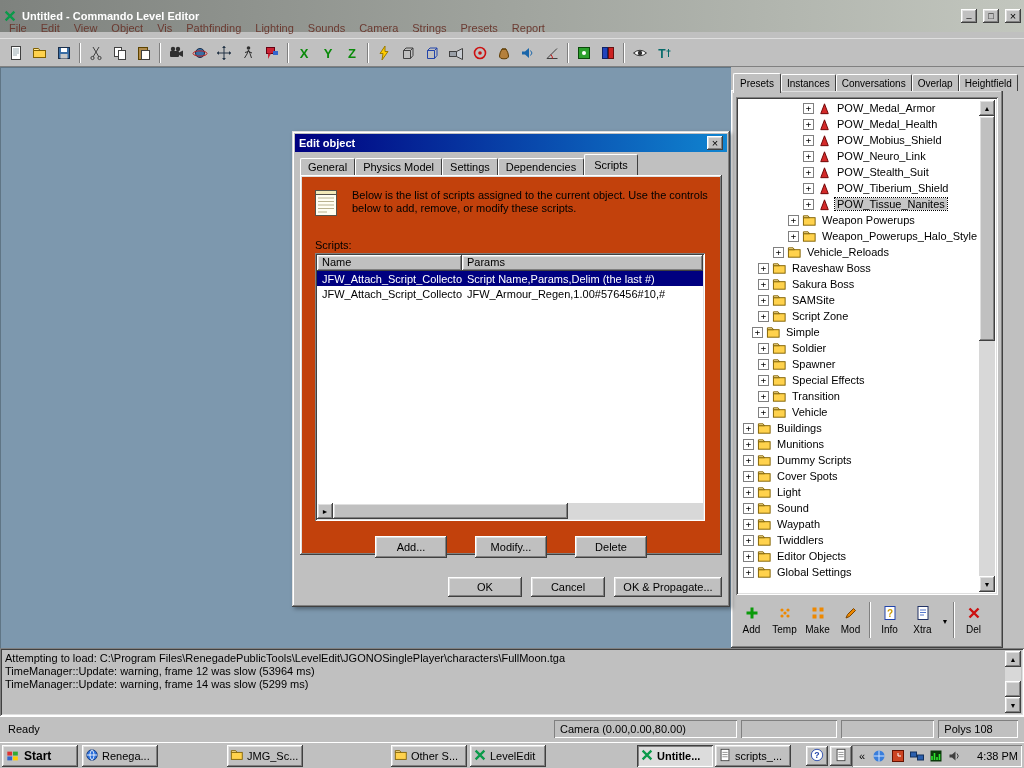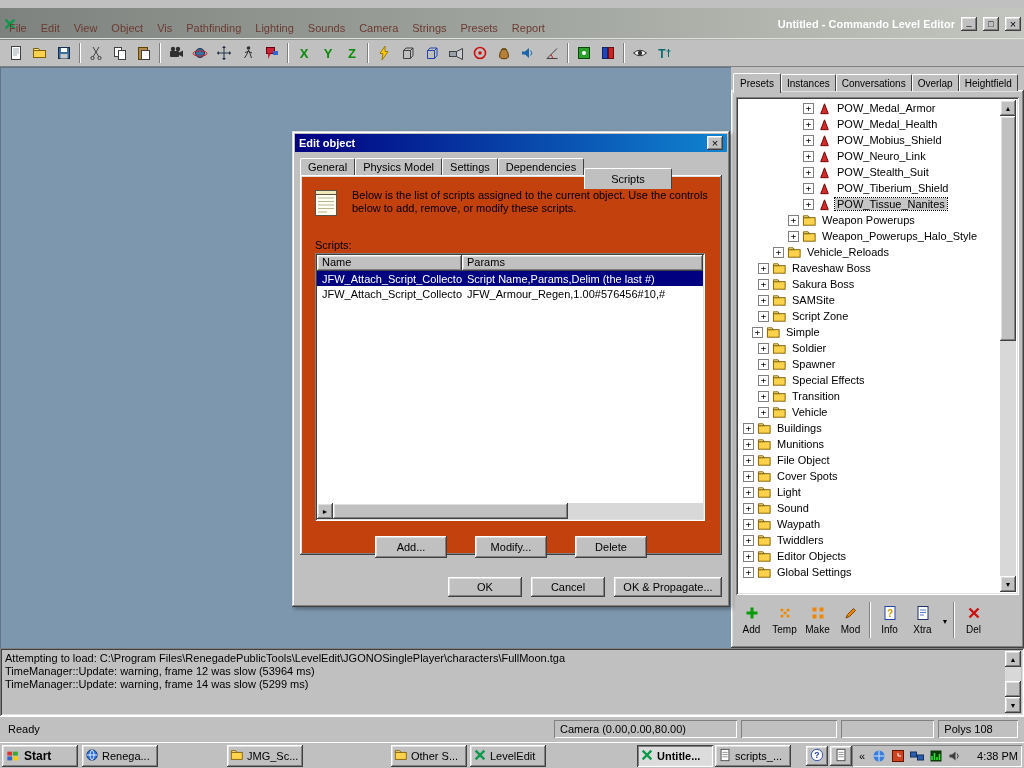--- a/index.html
+++ b/index.html
@@ -1,23 +1,23 @@
 <!DOCTYPE html>
 <html><head>
 <meta charset="utf-8">
 <style>
   html,body{margin:0;padding:0;}
   body{width:1024px;height:768px;position:relative;overflow:hidden;background:#c0c0c0;color:#000;
        font-family:"Liberation Sans",sans-serif;font-size:11px;}
   button{font-family:"Liberation Sans",sans-serif;font-size:11px;color:#000;}
 
   
-  #titlebar{position:absolute;left:0;top:8px;width:1024px;height:18px;
+  #titlebar{position:absolute;left:0;top:0;width:1024px;height:18px;
     background:linear-gradient(90deg,#7e827e,#c2c6be);display:flex;align-items:center;gap:4px;
-    padding:16px 3px;box-sizing:border-box;text-align:right;}
+    padding:16px 3px;box-sizing:border-box;}
   #title-text{color:#fff;font-weight:bold;flex:1;white-space:nowrap;font-size:11px;}
   .cap-btn{width:16px;height:14px;background:#c0c0c0;border:0;padding:0;margin-left:2px;
     box-shadow:inset -1px -1px 0 #404040,inset 1px 1px 0 #fff,inset -2px -2px 0 #808080,inset 2px 2px 0 #dfdfdf;
     display:flex;align-items:center;justify-content:center;font-size:9px;line-height:1;}
   .cap-btn.min::before{content:"_";position:relative;top:-2px;}
   .cap-btn.max::before{content:"□";}
   .cap-btn.close::before{content:"×";font-size:11px;}
 
   
   #menubar{position:absolute;left:0;top:18px;width:1024px;height:20px;display:flex;align-items:center;
@@ -31,21 +31,21 @@
   
   #viewport{position:absolute;left:0;top:67px;width:731px;height:581px;background:#7d98ae;
     box-shadow:inset 1px 1px 0 #5f7585;}
 
   
   #rightpanel{position:absolute;left:731px;top:67px;width:293px;height:581px;}
   #panel-tabs{position:absolute;left:2px;top:4px;height:20px;display:flex;align-items:flex-end;z-index:2;}
   .ptab{padding:3px 5px 2px;font-size:10px;background:#c0c0c0;border:1px solid #404040;border-bottom:0;
     border-left-color:#fff;border-top-color:#fff;border-radius:2px 2px 0 0;position:relative;}
   .ptab.active{padding:4px 6px 4px;top:2px;z-index:5;}
-  #panel-page{position:absolute;left:0;top:23px;width:293px;height:558px;background:#c0c0c0;
+  #panel-page{position:absolute;left:0;top:23px;width:272px;height:558px;background:#c0c0c0;
     box-shadow:inset -1px -1px 0 #404040,inset 1px 1px 0 #fff,inset -2px -2px 0 #808080,inset 2px 2px 0 #dfdfdf;}
   #tree-box{position:absolute;left:5px;top:7px;right:5px;bottom:53px;background:#fff;
     box-shadow:inset 1px 1px 0 #808080,inset -1px -1px 0 #fff,inset 2px 2px 0 #404040,inset -2px -2px 0 #dfdfdf;}
   #tree-rows{position:absolute;left:3px;top:3px;right:19px;bottom:3px;overflow:hidden;}
   .tree-row{height:16px;display:flex;align-items:center;gap:3px;white-space:nowrap;box-sizing:border-box;}
   .plusbox{width:9px;height:9px;flex:none;background:#fff;border:1px solid #808080;display:flex;
     align-items:center;justify-content:center;box-sizing:content-box;}
   .plusbox::before{content:"+";font-size:9px;line-height:6px;font-family:"DejaVu Sans Mono",monospace;}
   .treeicon{width:15px;height:15px;flex:none;display:flex;}
   .tree-label{padding:0 2px;}
@@ -72,21 +72,21 @@
   
   #dialog{position:absolute;left:292px;top:131px;width:438px;height:476px;background:#c0c0c0;z-index:10;
     box-shadow:inset -1px -1px 0 #404040,inset 1px 1px 0 #dfdfdf,inset -2px -2px 0 #808080,inset 2px 2px 0 #fff,
     2px 2px 4px rgba(0,0,0,.35);}
   #dlg-title{position:absolute;left:3px;top:3px;right:3px;height:18px;
     background:linear-gradient(90deg,#000080,#1084d0);color:#fff;font-weight:bold;display:flex;align-items:center;
     padding:0 4px;box-sizing:border-box;}
   #dlg-tabs{position:absolute;left:8px;top:26px;height:18px;display:flex;align-items:flex-end;z-index:3;}
   .dtab{padding:2px 7px 2px;background:#c0c0c0;border:1px solid #404040;border-bottom:0;
     border-left-color:#fff;border-top-color:#fff;border-radius:2px 2px 0 0;position:relative;}
-  .dtab.active{padding:4px 26px 4px;top:14px;z-index:6;}
+  .dtab.active{padding:4px 9px 4px;top:0;z-index:6;}
   #dlg-page{position:absolute;left:8px;top:44px;width:422px;height:380px;background:#c2410c;
     box-shadow:inset -1px -1px 0 #404040,inset 1px 1px 0 #fff,inset -2px -2px 0 #808080,inset 2px 2px 0 #dfdfdf;}
   #dlg-icon{position:absolute;left:14px;top:13px;}
   #dlg-desc{position:absolute;left:52px;top:14px;width:358px;line-height:13px;}
   #dlg-scripts-label{position:absolute;left:15px;top:64px;}
   #dlg-list{position:absolute;left:15px;top:78px;width:390px;height:268px;background:#fff;
     box-shadow:inset 1px 1px 0 #808080,inset -1px -1px 0 #fff,inset 2px 2px 0 #404040,inset -2px -2px 0 #dfdfdf;}
   #lv-header{position:absolute;left:2px;top:2px;right:2px;height:16px;display:flex;}
   .lv-col{background:#c0c0c0;padding:1px 5px;box-sizing:border-box;white-space:nowrap;overflow:hidden;
     box-shadow:inset -1px -1px 0 #404040,inset 1px 1px 0 #fff,inset -2px -2px 0 #808080,inset 2px 2px 0 #dfdfdf;}
@@ -559,21 +559,21 @@
             <span class="tree-label">Munitions</span>
           </div>
           <div class="tree-row" style="padding-left: 4px;">
             <span class="plusbox"></span>
             <span class="treeicon">
               <svg width="15" height="15" viewBox="0 0 16 16">
                 <rect x="1.5" y="5" width="12.5" height="8" fill="#ffd24d" stroke="#806000"></rect>
                 <path d="M1.5 5V3H6.5L8 5Z" fill="#ffe79a" stroke="#806000"></path>
               </svg>
             </span>
-            <span class="tree-label">File Object</span>
+            <span class="tree-label">Dummy Scripts</span>
           </div>
           <div class="tree-row" style="padding-left: 4px;">
             <span class="plusbox"></span>
             <span class="treeicon">
               <svg width="15" height="15" viewBox="0 0 16 16">
                 <rect x="1.5" y="5" width="12.5" height="8" fill="#ffd24d" stroke="#806000"></rect>
                 <path d="M1.5 5V3H6.5L8 5Z" fill="#ffe79a" stroke="#806000"></path>
               </svg>
             </span>
             <span class="tree-label">Cover Spots</span>

